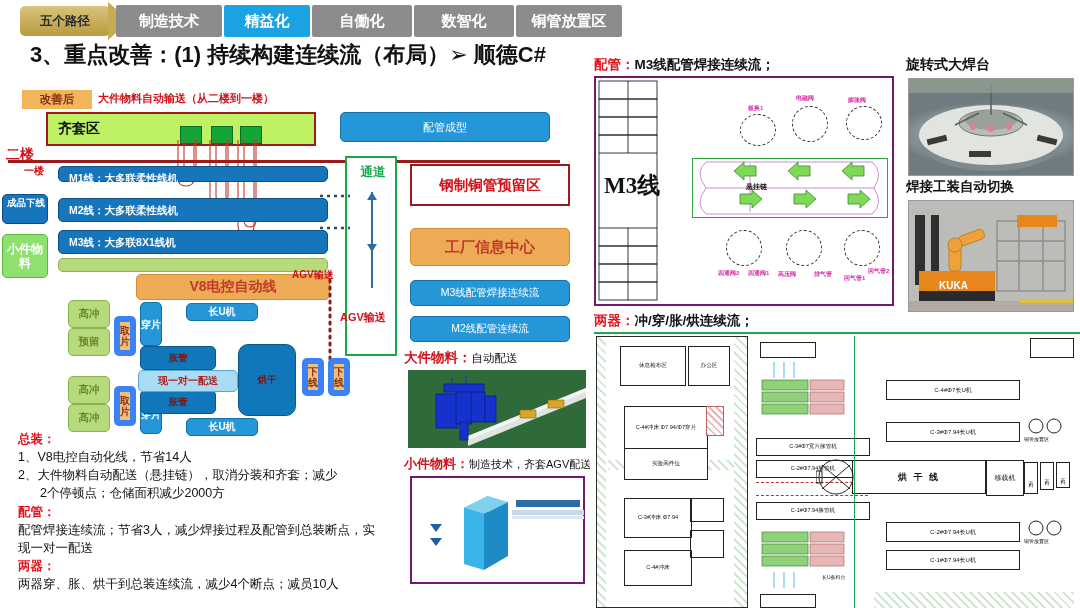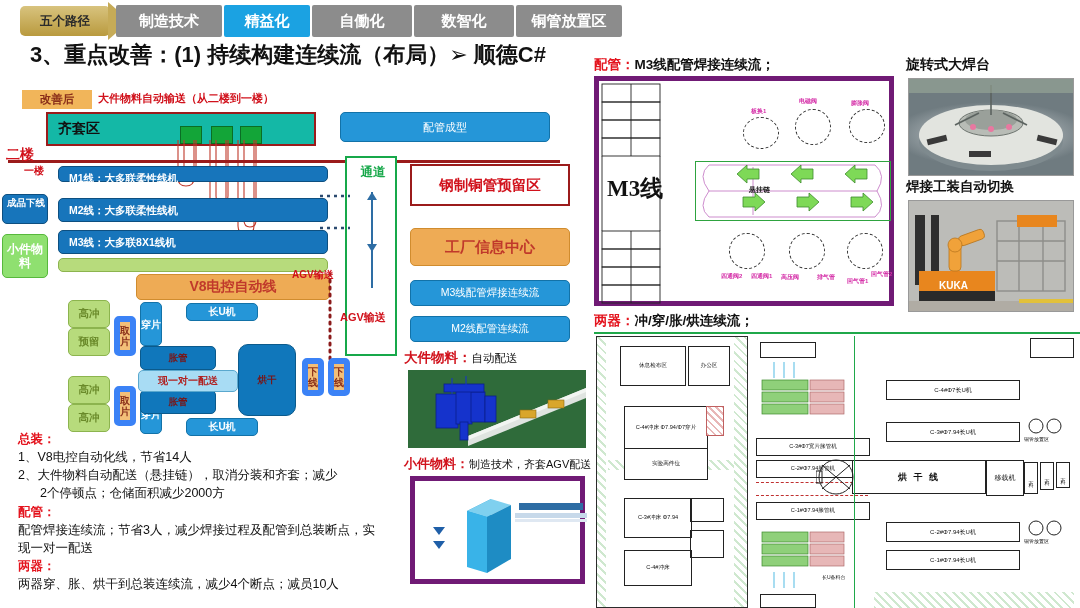--- a/index.html
+++ b/index.html
@@ -40,21 +40,21 @@
 
   
   #notes{left:18px;top:430px;width:390px;font-size:12.5px;color:#111;line-height:1.45;}
   #notes .hd{color:#e4141e;font-weight:bold;}
   #notes p{margin:0;}
   #notes .ind{padding-left:22px;}
 
   
   .paneltitle{font-size:13.5px;font-weight:bold;color:#111;white-space:nowrap;}
   .paneltitle .r{color:#e4141e;}
-  .frame{border:5px solid #701a75;background:#fff;}
+  .frame{border:2px solid #701a75;background:#fff;}
 
   
   .cadcell{position:absolute;border:1.4px dashed #333;border-radius:50%;background:#fff;}
   .cadlab{position:absolute;color:#d52fa8;font-size:6px;font-weight:bold;white-space:nowrap;}
   .hatch{background:repeating-linear-gradient(45deg,#cfe8cf 0 2px,#ffffff 2px 6px);}
   .cadbox{position:absolute;border:1px solid #222;background:#fff;font-size:5.6px;
           color:#111;display:flex;align-items:center;justify-content:center;text-align:center;}
   .cadtiny{position:absolute;font-size:5px;color:#111;white-space:nowrap;}
 
   
@@ -80,21 +80,21 @@
 
 <div class="abs" id="heading">
   <span>3、重点改善：</span><span class="sub">(1) 持续构建连续流（布局）➢  顺德C#</span>
 </div>
 
 <div class="abs" style="left:0;top:88px;width:600px;height:340px;">
 
   <div class="abs ctr" style="left:22px;top:2px;width:70px;height:19px;background:#f0b濃;background:#f1b55a;color:#8a2f1a;font-size:11.5px;font-weight:bold;">改善后</div>
   <div class="abs redtxt" style="left:98px;top:3px;font-size:11px;">大件物料自动输送（从二楼到一楼）</div>
 
-  <div class="abs" style="left:46px;top:24px;width:270px;height:34px;border:2.5px solid #9b1b1b;background:#14b8a6;">
+  <div class="abs" style="left:46px;top:24px;width:270px;height:34px;border:2.5px solid #9b1b1b;background:#bef264;">
     <div class="abs" style="left:10px;top:6px;font-size:14px;font-weight:bold;color:#111;">齐套区</div>
   </div>
 
   <div class="abs" style="left:180px;top:38px;width:22px;height:18px;background:#13a538;border:1px solid #0a6e24;"></div>
   <div class="abs" style="left:211px;top:38px;width:22px;height:18px;background:#13a538;border:1px solid #0a6e24;"></div>
   <div class="abs" style="left:240px;top:38px;width:22px;height:18px;background:#13a538;border:1px solid #0a6e24;"></div>
 
   <svg class="abs" style="left:170px;top:52px;width:110px;height:100px;">
     <g stroke="#c0392b" stroke-width="1.1" fill="none">
       <path d="M8 0 L8 38 Q8 46 16 46 Q24 46 24 38 L24 0"></path>

